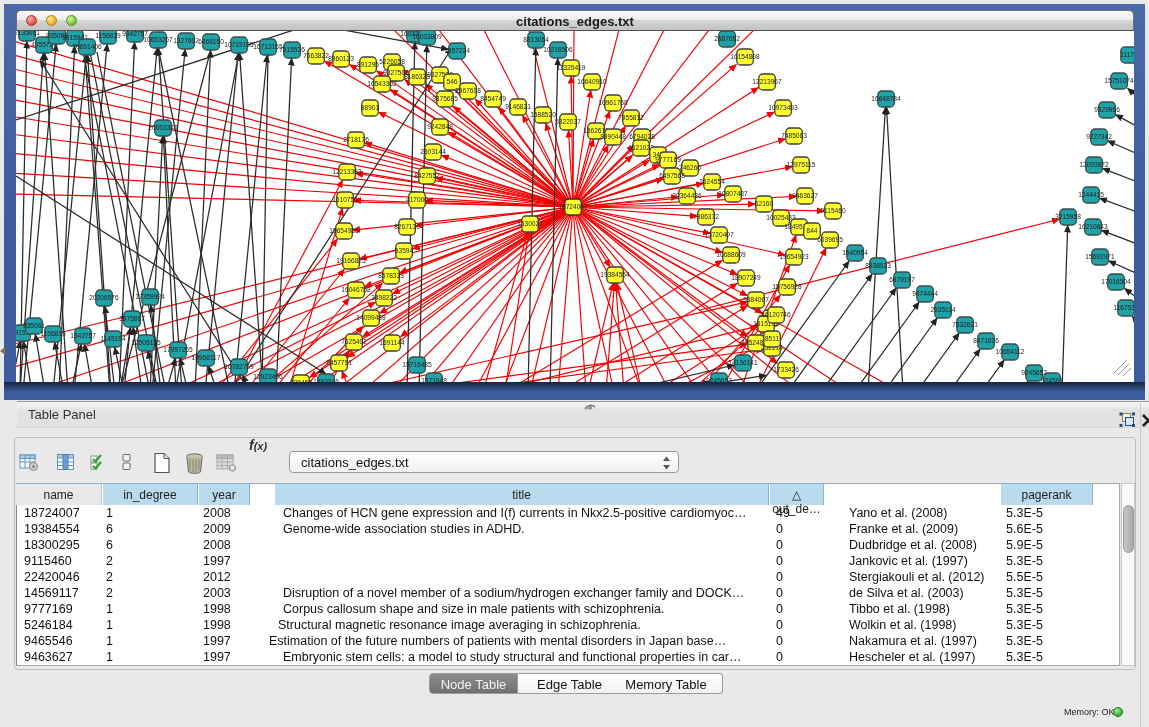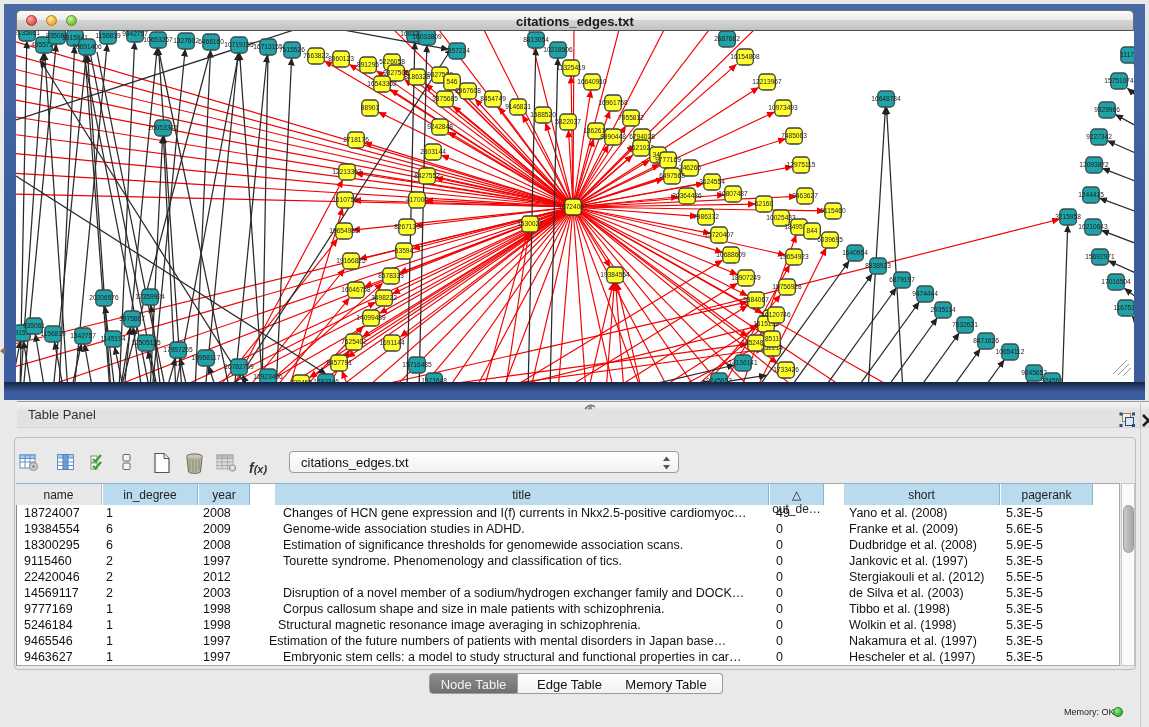--- a/index.html
+++ b/index.html
@@ -16,21 +16,21 @@
 .tl { position:absolute; top:5px; width:11px; height:11px; border-radius:50%; }
 #canvas { position:absolute; left:0; top:21px; width:1118px; height:351px; background:#fff; }
 #tp-head { position:absolute; left:0; top:401px; width:1133px; height:27px; background:linear-gradient(180deg,#f3f3f3 0px,#ededed 5px,#e2e2e2 8px,#e2e2e2 100%);
   border-top:1px solid #9a9a9a; border-bottom:1px solid #d7d7d7;margin-left:17px; }
 #tp-head .t { position:absolute; left:11px; top:5px; font-size:13px; color:#333; }
 #tp-body { position:absolute; left:0; top:428px; width:1149px; height:272px; background:#e9e9e9; }
 #panel { position:absolute; left:14px; top:437px; width:1122px; height:233px; background:#e9e9e9;
   border:1px solid #bdbdbd; border-radius:4px; }
 #combo { position:absolute; left:289px; top:451px; width:390px; height:22px; background:linear-gradient(180deg,#ffffff,#f1f1f1);
   border:1px solid #9a9a9a; border-radius:4px; font-size:13px; color:#111; padding:3px 0 0 11px; }
-#fx { position:absolute; left:249px; top:460px; font-size:14px; font-style:italic; font-weight:bold; color:#333; }
+#fx { position:absolute; left:249px; top:437px; font-size:14px; font-style:italic; font-weight:bold; color:#333; }
 #table { position:absolute; left:16px; top:483px; width:1104px; height:183px; background:#fff; border:1px solid #aaa; border-left:1px solid #888;}
 .hc { position:absolute; top:483px; height:22px; background:#b9dbed; border-right:1px solid #86b6d4; border-top:1px solid #86b6d4;
   font-size:12px; color:#222; text-align:center; padding-top:4px; }
 .trow { position:absolute; height:16px; width:1149px; font-size:12.5px; color:#111; }
 .trow span { position:absolute; top:1px; white-space:nowrap; }
 #vscroll { position:absolute; left:1121px; top:483px; width:14px; height:183px; background:#fafafa; border:1px solid #c8c8c8; }
 #vthumb { position:absolute; left:1122.5px; top:505px; width:11px; height:48px; background:linear-gradient(90deg,#c9c9c9,#a8a8a8); border-radius:6px; border:1px solid #9a9a9a; }
 #tabs { position:absolute; left:429px; top:673px; height:21px; font-size:13px; }
 .seg { position:absolute; top:0; height:21px; line-height:21px; text-align:center; border:1px solid #9c9c9c; }
 #memo { position:absolute; left:1064px; top:707px; font-size:9px; color:#222; }
@@ -638,21 +638,20 @@
       <path d="M4.5 0.5 L8 5 L1 5 z" fill="#555"></path>
         <path d="M4.5 13.5 L8 9 L1 9 z" fill="#555"></path>
     </svg>
   </div>
   <div id="table"></div>
   <div class="hc" style="left:16px;width:86px;background:#e8e8e8;border-right:1px solid #c0c0c0;">name</div>
   <div class="hc" style="left:103px;width:95px;">in_degree</div>
   <div class="hc" style="left:199px;width:51px;">year</div>
   <div class="hc" style="left:275px;width:494px;">title</div>
   <div class="hc" style="left:770px;width:54px;">△ out_de…</div>
-  <div class="hc" style="left:844px;width:156px;">short</div>
   <div class="hc" style="left:1001px;width:92px;">pagerank</div>
   <div class="trow" style="top:505px">
       <span style="left:24px">18724007</span>
       <span style="left:106px">1</span>
       <span style="left:203px">2008</span>
       <span style="left:283px">Changes of HCN gene expression and I(f) currents in Nkx2.5-positive cardiomyoc…</span>
       <span style="left:776px">49</span>
       <span style="left:849px">Yano et al. (2008)</span>
       <span style="left:1006px">5.3E-5</span>
     </div>
@@ -662,30 +661,28 @@
       <span style="left:203px">2009</span>
       <span style="left:283px">Genome-wide association studies in ADHD.</span>
       <span style="left:776px">0</span>
       <span style="left:849px">Franke et al. (2009)</span>
       <span style="left:1006px">5.6E-5</span>
     </div>
 <div class="trow" style="top:537px">
       <span style="left:24px">18300295</span>
       <span style="left:106px">6</span>
       <span style="left:203px">2008</span>
-      <span style="left:283px">Estimation of significance thresholds for genomewide association scans.</span>
       <span style="left:776px">0</span>
       <span style="left:849px">Dudbridge et al. (2008)</span>
       <span style="left:1006px">5.9E-5</span>
     </div>
 <div class="trow" style="top:553px">
       <span style="left:24px">9115460</span>
       <span style="left:106px">2</span>
       <span style="left:203px">1997</span>
-      <span style="left:283px">Tourette syndrome. Phenomenology and classification of tics.</span>
       <span style="left:776px">0</span>
       <span style="left:849px">Jankovic et al. (1997)</span>
       <span style="left:1006px">5.3E-5</span>
     </div>
 <div class="trow" style="top:569px">
       <span style="left:24px">22420046</span>
       <span style="left:106px">2</span>
       <span style="left:203px">2012</span>
       <span style="left:776px">0</span>
       <span style="left:849px">Stergiakouli et al. (2012)</span>

